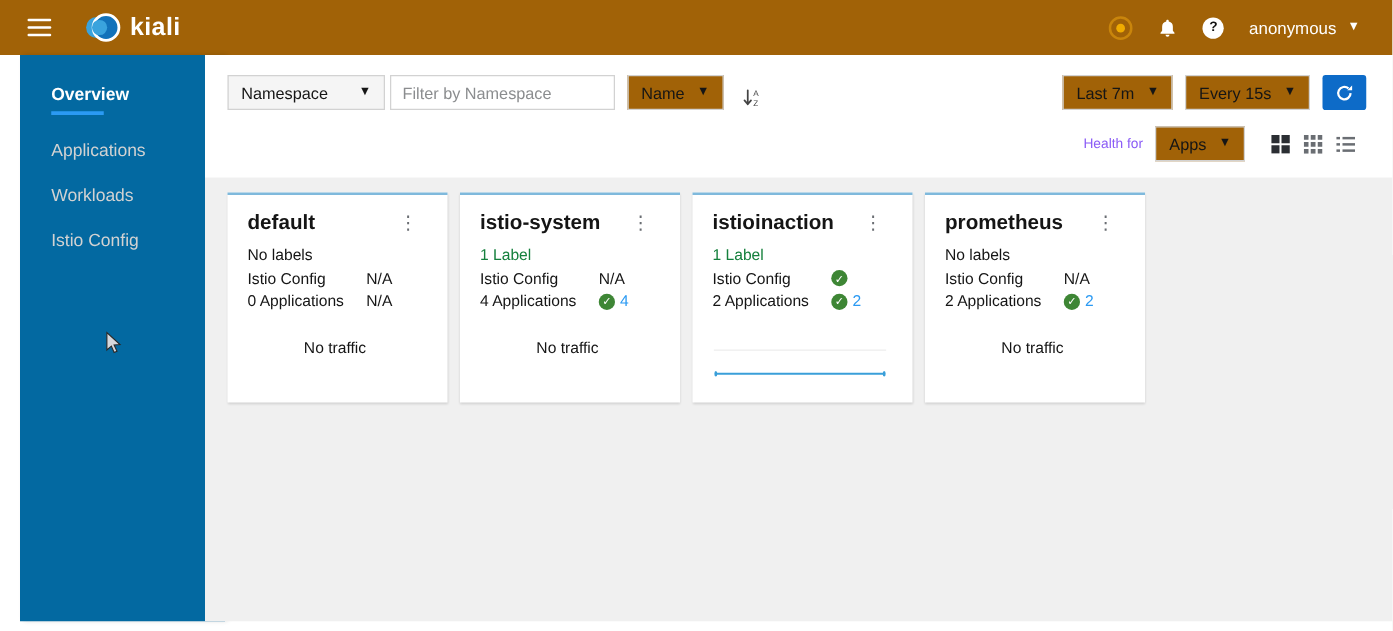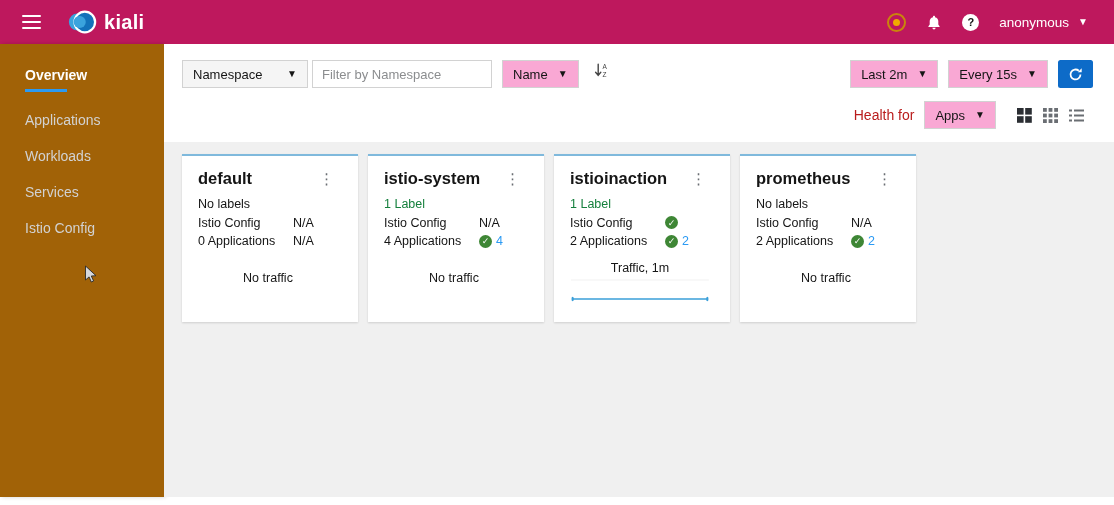--- a/index.html
+++ b/index.html
@@ -3,69 +3,69 @@
 <meta charset="utf-8">
 <style>
   html,body{margin:0;padding:0;}
   body{
     width:1114px;height:505px;position:relative;overflow:hidden;
     background:#ffffff;font-family:"Liberation Sans",sans-serif;
     -webkit-font-smoothing:antialiased;
   }
   
   .masthead{
-    position:absolute;top:0;left:0;width:1114px;height:44px;background:#be185d;
+    position:absolute;top:0;left:0;width:1114px;height:44px;background:#a16207;
     display:flex;align-items:center;box-sizing:border-box;padding:0 26px 0 20px;
   }
   .hamburger{display:flex;flex-direction:column;gap:3.5px;cursor:pointer;padding:4px 2px;}
   .hamburger span{display:block;width:19px;height:2.5px;background:#fff;border-radius:1px;}
   .brand{display:flex;align-items:center;gap:7px;margin-left:24px;}
   .brand-name{color:#fff;font-size:20px;font-weight:700;letter-spacing:.3px;}
   .mast-right{margin-left:auto;display:flex;align-items:center;gap:20px;}
   .status-dot{width:15px;height:15px;border:2px solid #c9850c;border-radius:50%;
     display:flex;align-items:center;justify-content:center;cursor:pointer;}
   .status-dot i{display:block;width:7px;height:7px;border-radius:50%;background:#f0ab00;}
   .help-circle{width:17px;height:17px;border-radius:50%;background:#fff;color:#131313;
     font-size:11px;font-weight:700;display:flex;align-items:center;justify-content:center;cursor:pointer;}
   .user-menu{display:flex;align-items:center;gap:9px;color:#fff;font-size:13.5px;cursor:pointer;}
   .caret{font-size:10px;line-height:1;}
   .white{color:#fff;}
   
   .sidebar{
-    position:absolute;top:44px;left:0;width:164px;height:453px;background:#a16207;
+    position:absolute;top:44px;left:16px;width:164px;height:453px;background:#0369a1;
     box-sizing:border-box;padding-top:13px;box-shadow:2px 0 4px rgba(0,0,0,.18);
   }
   .nav-item{padding:10px 0 10px 25px;font-size:14px;color:#d2d2d2;cursor:pointer;}
   .nav-item.active{color:#fff;font-weight:700;}
   .nav-item.active .underline{display:block;width:42px;height:3px;background:#2b9af3;margin-top:6px;}
   .underline{display:none;}
   
   .main{position:absolute;top:44px;left:164px;width:950px;height:453px;background:#f0f0f0;}
   .toolbar{background:#fff;box-sizing:border-box;padding:16px 21px 13px 18px;}
-  .row1{display:flex;align-items:flex-start;}
+  .row1{display:flex;align-items:flex-end;}
   .row2{display:flex;align-items:center;justify-content:flex-end;margin-top:13px;gap:10px;padding-right:8px;}
   .pf-select{
     display:inline-flex;align-items:center;justify-content:space-between;gap:10px;
-    height:28px;border:1px solid #d2d2d2;background:#f9a8d4;box-sizing:border-box;
+    height:28px;border:1px solid #d2d2d2;background:#a16207;box-sizing:border-box;
     padding:0 10px;font-size:13px;color:#151515;cursor:pointer;white-space:nowrap;
   }
   .pf-select.gray{background:#f5f5f5;width:126px;}
   .filter-input{
     height:28px;box-sizing:border-box;border:1px solid #d2d2d2;padding:0 9px;
     font-size:13px;width:180px;margin-left:4px;color:#151515;font-family:"Liberation Sans",sans-serif;
   }
   .filter-input::placeholder{color:#8b8d8f;}
   .sp10{width:10px;}
   .sort-btn{margin-left:13px;background:none;border:none;padding:2px;cursor:pointer;display:flex;}
   .right-cluster{margin-left:auto;display:flex;align-items:center;gap:10px;}
   .refresh-btn{
     width:35px;height:28px;background:#0d6bc8;border:none;border-radius:2.5px;cursor:pointer;
     display:flex;align-items:center;justify-content:center;
   }
-  .health-label{font-size:14px;color:#b91c1c;}
+  .health-label{font-size:11px;color:#8b5cf6;}
   .view-icons{display:flex;align-items:center;gap:9px;margin-left:10px;}
   .view-btn{background:none;border:none;padding:1px;cursor:pointer;display:flex;}
   
   .cards{box-sizing:border-box;padding:12px 12px 0 18px;display:grid;
     grid-template-columns:repeat(5,1fr);column-gap:10px;row-gap:3px;}
   .card{
     background:#fff;border-top:2px solid #7fb9dc;height:168px;box-sizing:border-box;
     padding:13px 20px 12px 16px;box-shadow:0 1px 2px rgba(3,3,3,.14);
     display:flex;flex-direction:column;font-size:12.5px;color:#151515;
   }
@@ -122,23 +122,20 @@
     <span>Overview</span>
     <span class="underline"></span>
   </div>
   <div class="nav-item">
     <span>Applications</span>
   </div>
   <div class="nav-item">
     <span>Workloads</span>
   </div>
   <div class="nav-item">
-    <span>Services</span>
-  </div>
-  <div class="nav-item">
     <span>Istio Config</span>
   </div>
 </div>
 
 <svg class="cursor" width="14" height="20" viewBox="0 0 14 20">
   <path d="M1.5 1 L1.5 15 L5.1 11.9 L7.3 17 L9.6 16 L7.3 11 L12 10.7 Z" fill="#d6d8dc" stroke="#2a2a2a" stroke-width="0.9"></path>
 </svg>
 
 <div class="main">
 
@@ -156,21 +153,21 @@
       </div>
       <button class="sort-btn">
         <svg width="16" height="16" viewBox="0 0 16 16">
           <path d="M4.2 2.2 v11 M4.2 13.4 l-2.6 -3.1 M4.2 13.4 l2.6 -3.1" stroke="#444" stroke-width="1.4" fill="none" stroke-linecap="round"></path>
           <text x="8.6" y="7" font-size="6.5" fill="#444" font-family="Liberation Sans, sans-serif">A</text>
           <text x="8.6" y="14.6" font-size="6.5" fill="#444" font-family="Liberation Sans, sans-serif">Z</text>
         </svg>
       </button>
       <div class="right-cluster">
         <div class="pf-select">
-          <span>Last 2m</span>
+          <span>Last 7m</span>
           <span class="caret">▼</span>
         </div>
         <div class="pf-select">
           <span>Every 15s</span>
           <span class="caret">▼</span>
         </div>
         <button class="refresh-btn">
           <svg width="15" height="15" viewBox="0 0 16 16">
             <path d="M13.3 8 a5.3 5.3 0 1 1 -1.8 -4" fill="none" stroke="#fff" stroke-width="1.9"></path>
             <polygon points="14.6,1.4 14.6,5.6 10.4,5.6" fill="#fff"></polygon>
@@ -271,21 +268,20 @@
           <span class="check">✓</span>
         </span>
       </div>
       <div class="card-row">
         <span class="lbl">2 Applications</span>
         <span class="hstat">
           <span class="check">✓</span>
           <span class="val-link">2</span>
         </span>
       </div>
-      <div class="chart-title">Traffic, 1m</div>
       <svg class="sparkline" height="34" viewBox="0 0 264 34" preserveAspectRatio="none">
         <line x1="2" y1="5" x2="262" y2="5" stroke="#ededed" stroke-width="1"></line>
         <line x1="5" y1="24" x2="259" y2="24" stroke="#3a9fd9" stroke-width="1.5"></line>
         <circle cx="5" cy="24" r="2.2" fill="#3a9fd9"></circle>
         <circle cx="259" cy="24" r="2.2" fill="#3a9fd9"></circle>
       </svg>
     </div>
 
     <div class="card">
       <div class="card-head">

